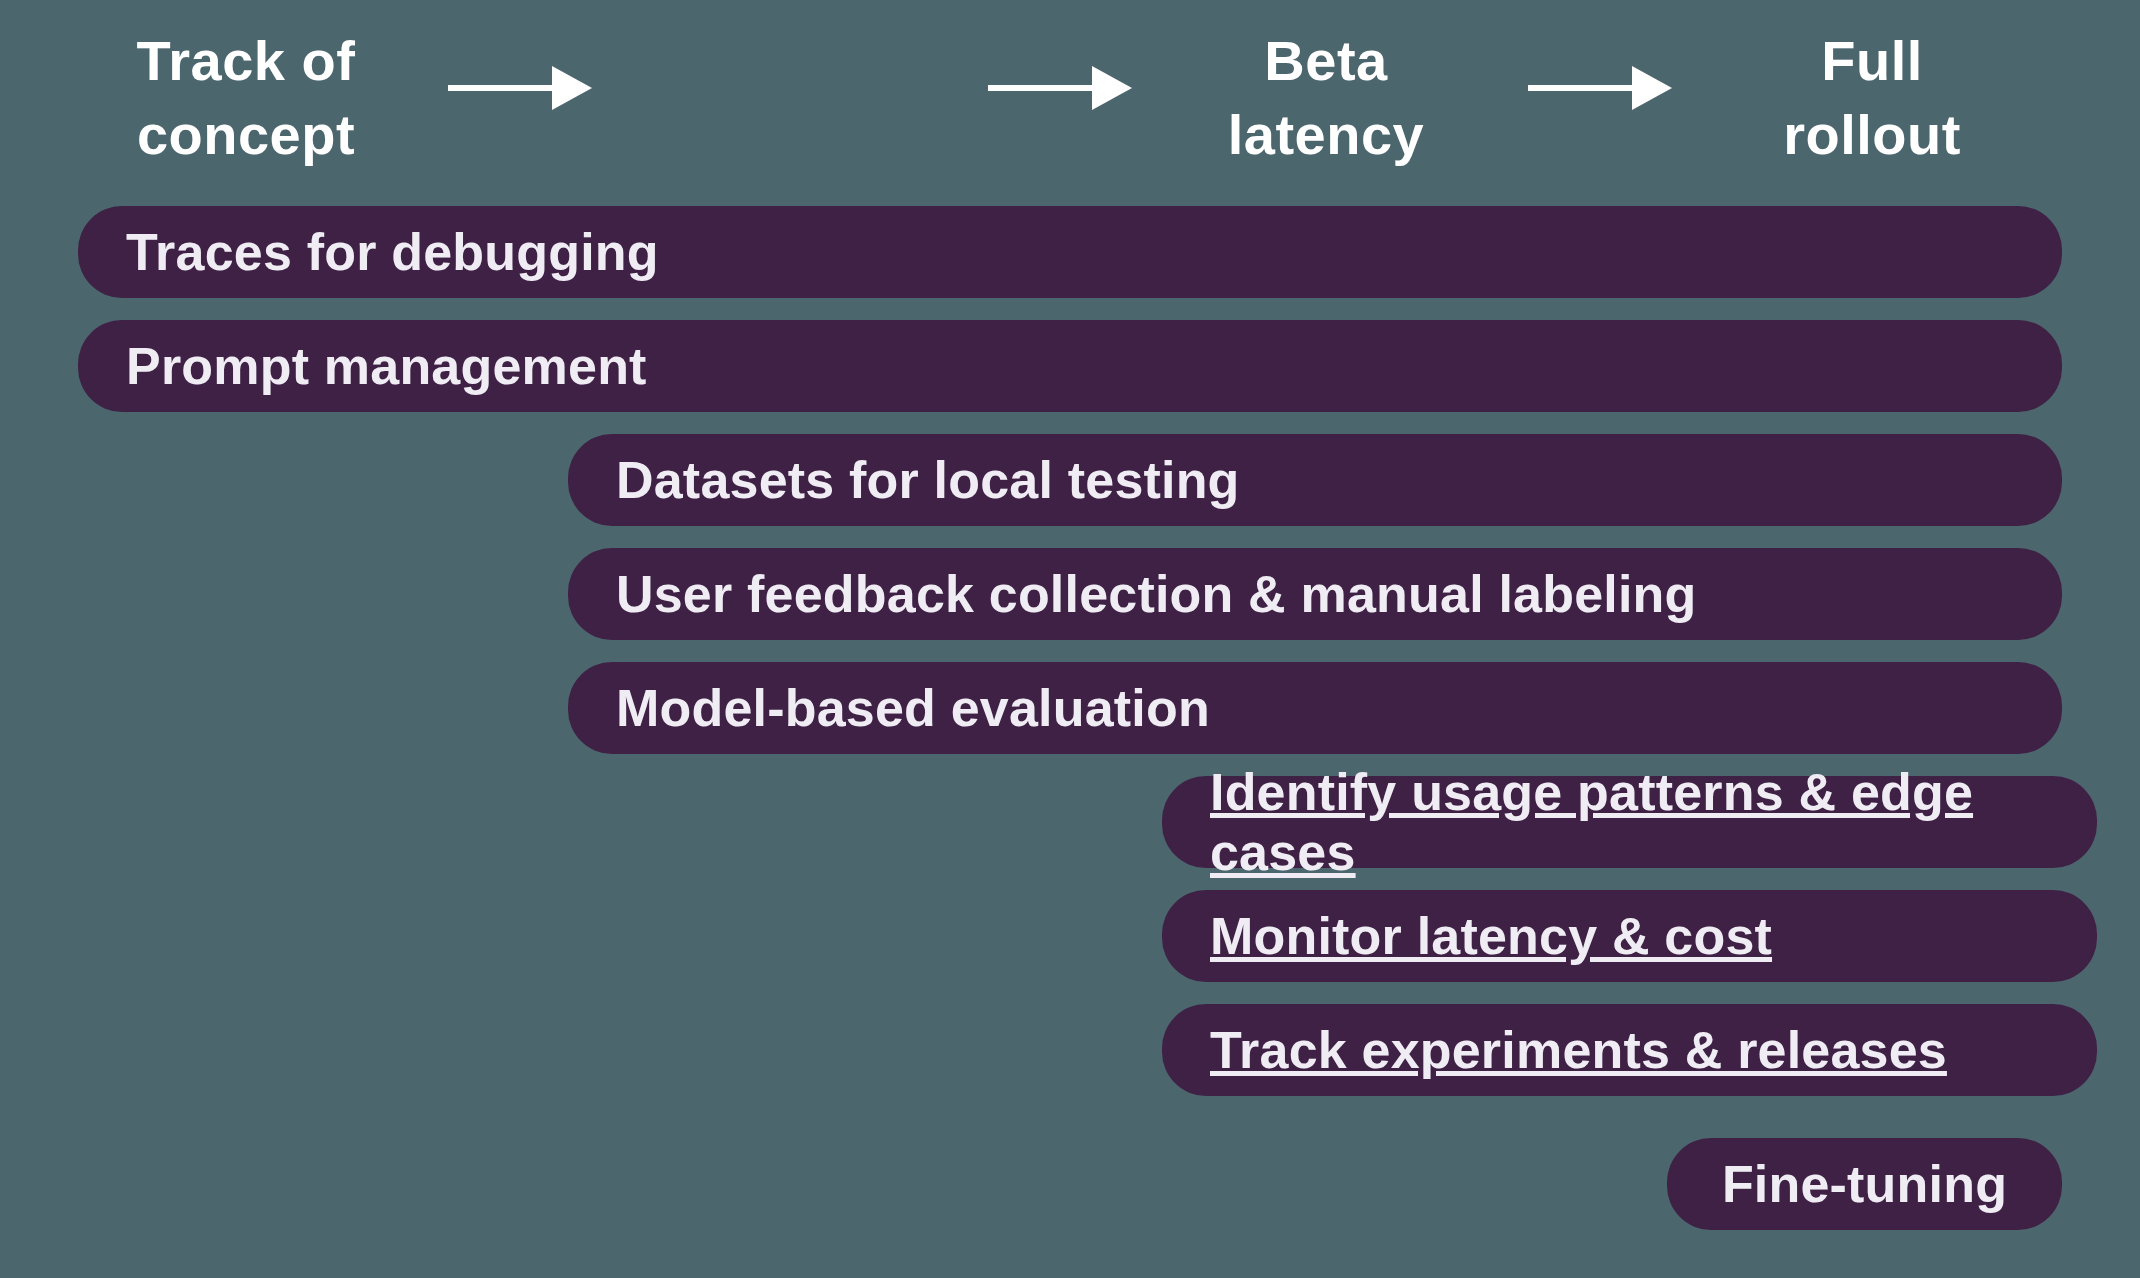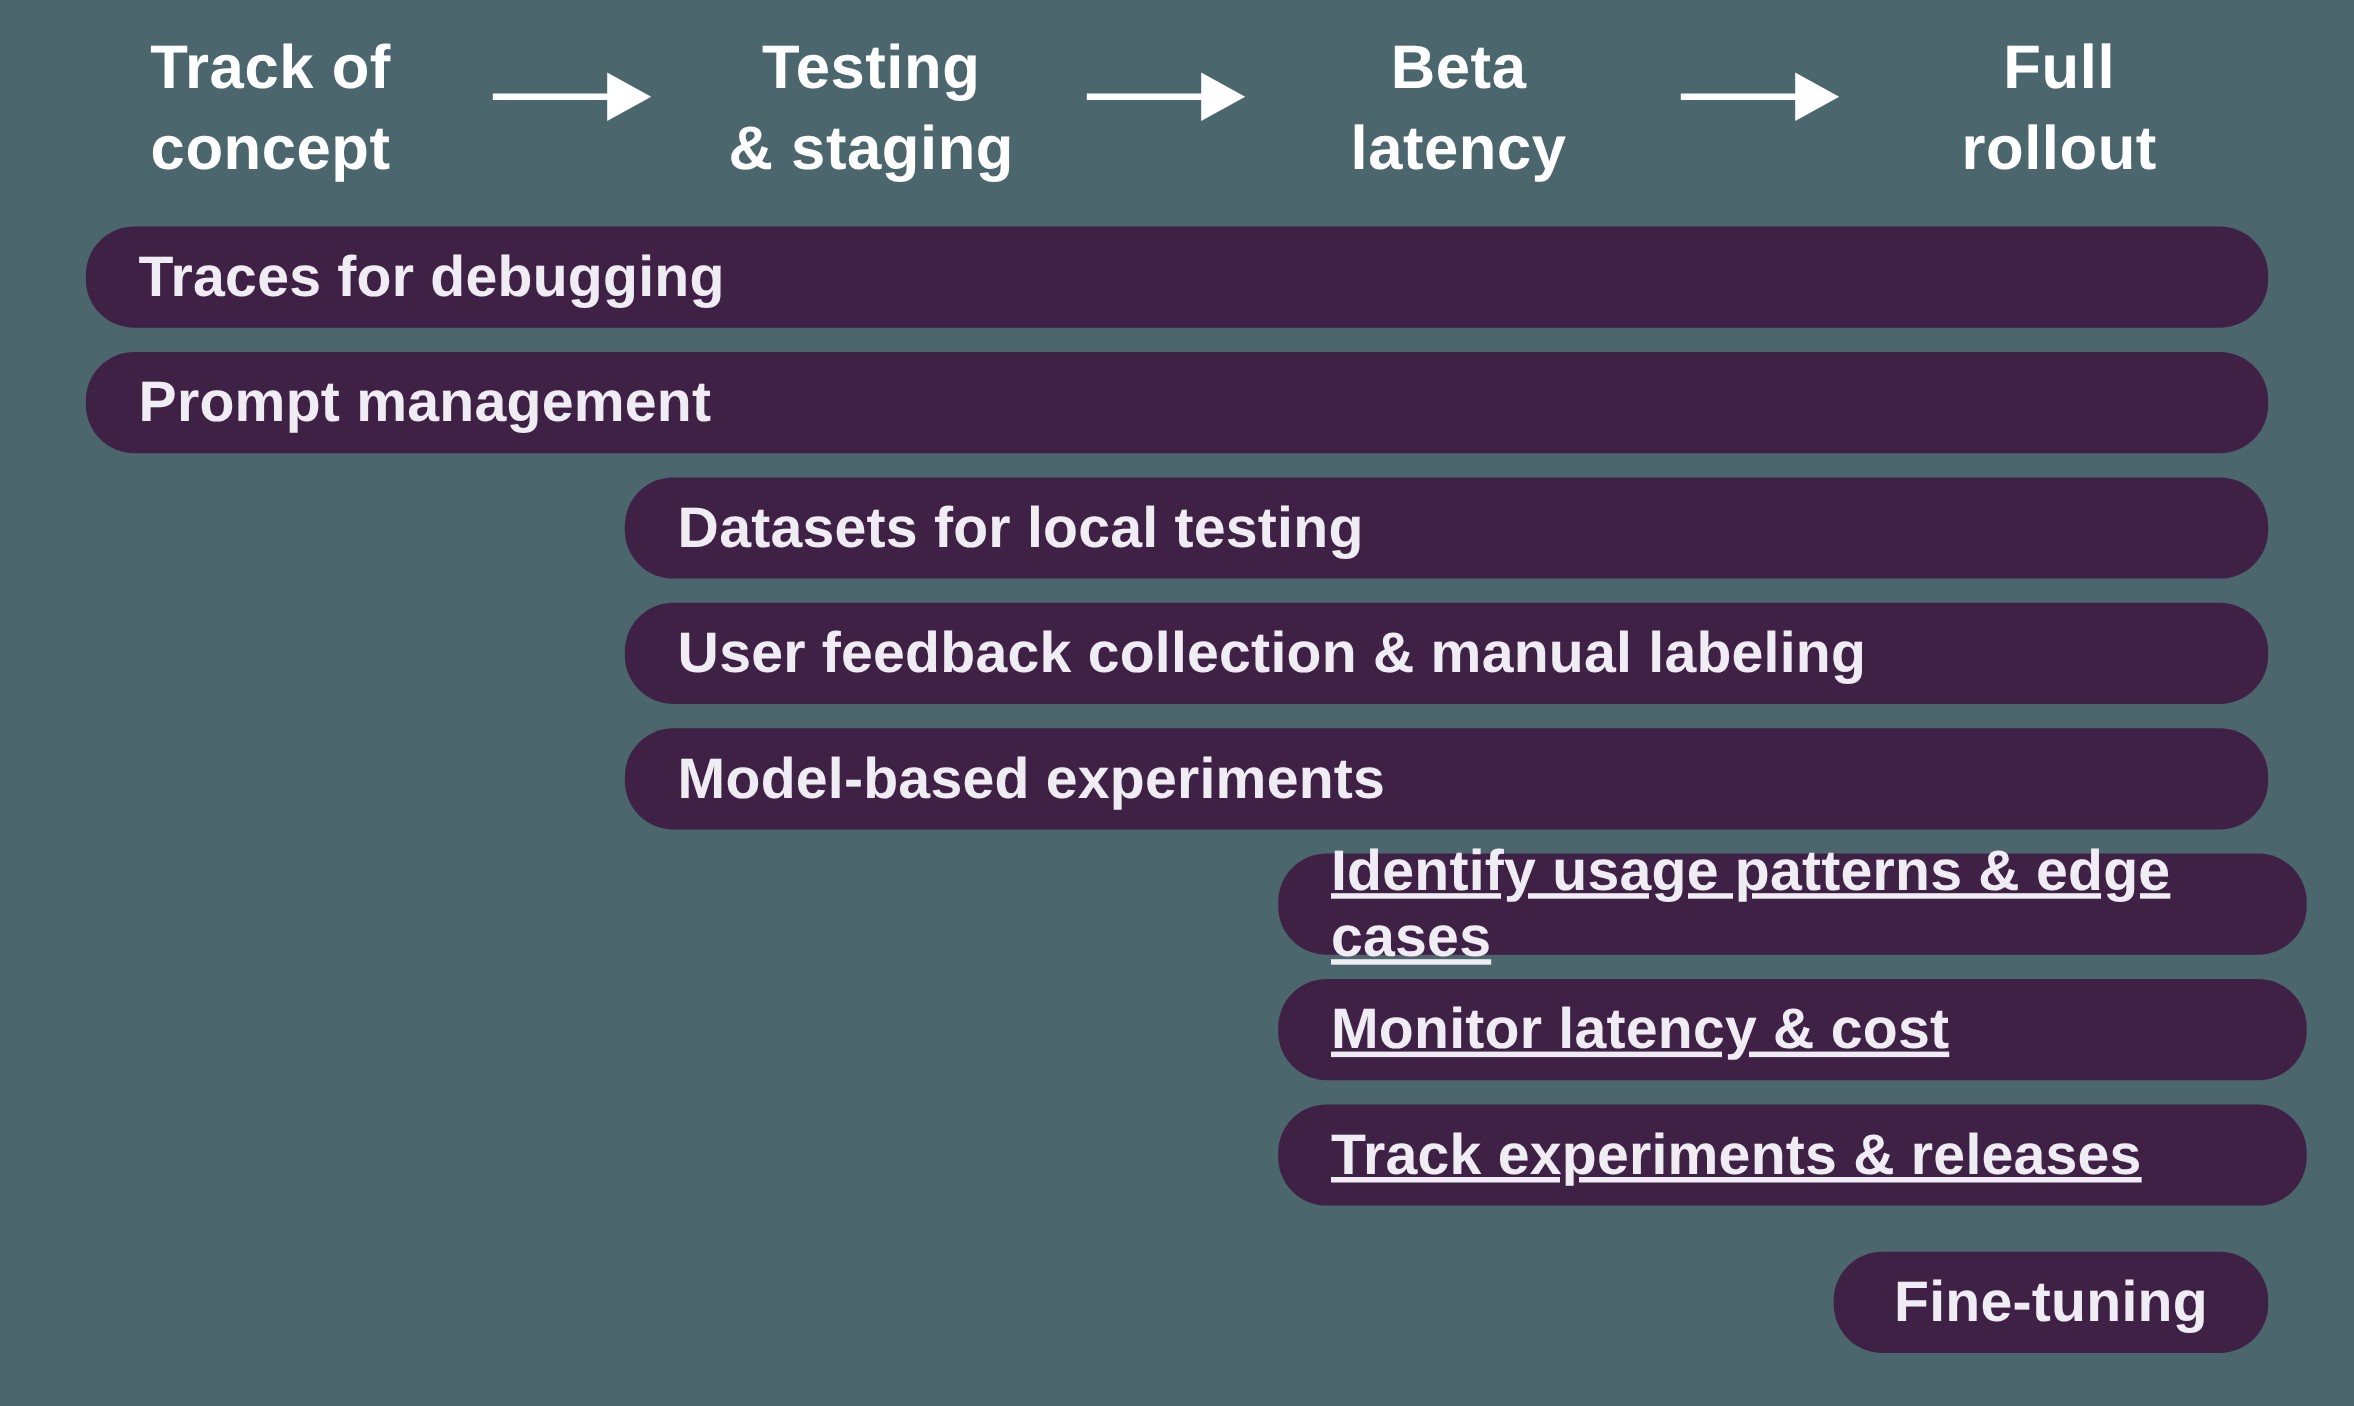--- a/index.html
+++ b/index.html
@@ -71,24 +71,20 @@
 </style>
 </head>
 <body>
 
 <div class="canvas">
 
   <div class="stage c1">
     <span>Track of</span>
     <span>concept</span>
   </div>
-  <div class="stage c2">
-    <span>Testing</span>
-    <span>&amp; staging</span>
-  </div>
   <div class="stage c3">
     <span>Beta</span>
     <span>latency</span>
   </div>
   <div class="stage c4">
     <span>Full</span>
     <span>rollout</span>
   </div>
 
   <svg class="arrow a1" viewBox="0 0 150 60">
@@ -110,21 +106,21 @@
   <div class="bar col1 r2">
     <span>Prompt management</span>
   </div>
   <div class="bar col2 r3">
     <span>Datasets for local testing</span>
   </div>
   <div class="bar col2 r4">
     <span>User feedback collection &amp; manual labeling</span>
   </div>
   <div class="bar col2 r5">
-    <span>Model-based experiments</span>
+    <span>Model-based evaluation</span>
   </div>
   <div class="bar col3 r6">
     <span>Identify usage patterns &amp; edge cases</span>
   </div>
   <div class="bar col3 r7">
     <span>Monitor latency &amp; cost</span>
   </div>
   <div class="bar col3 r8">
     <span>Track experiments &amp; releases</span>
   </div>

